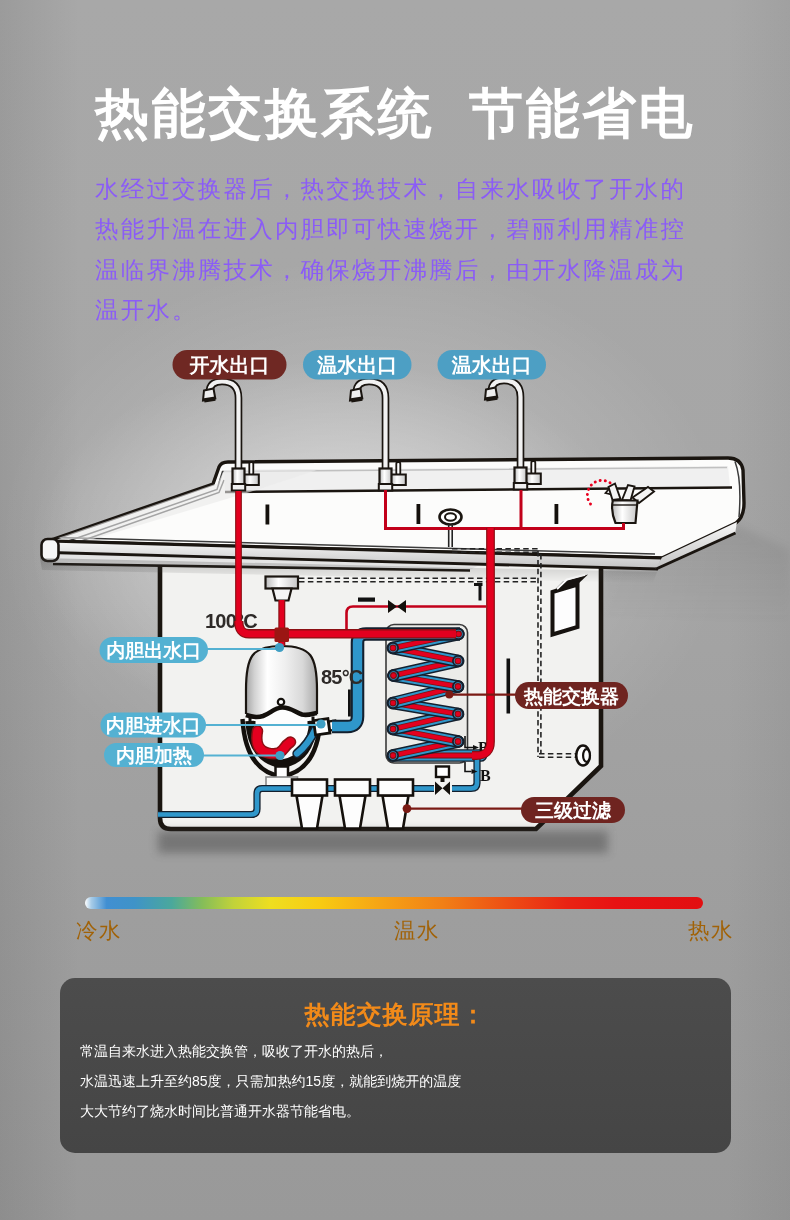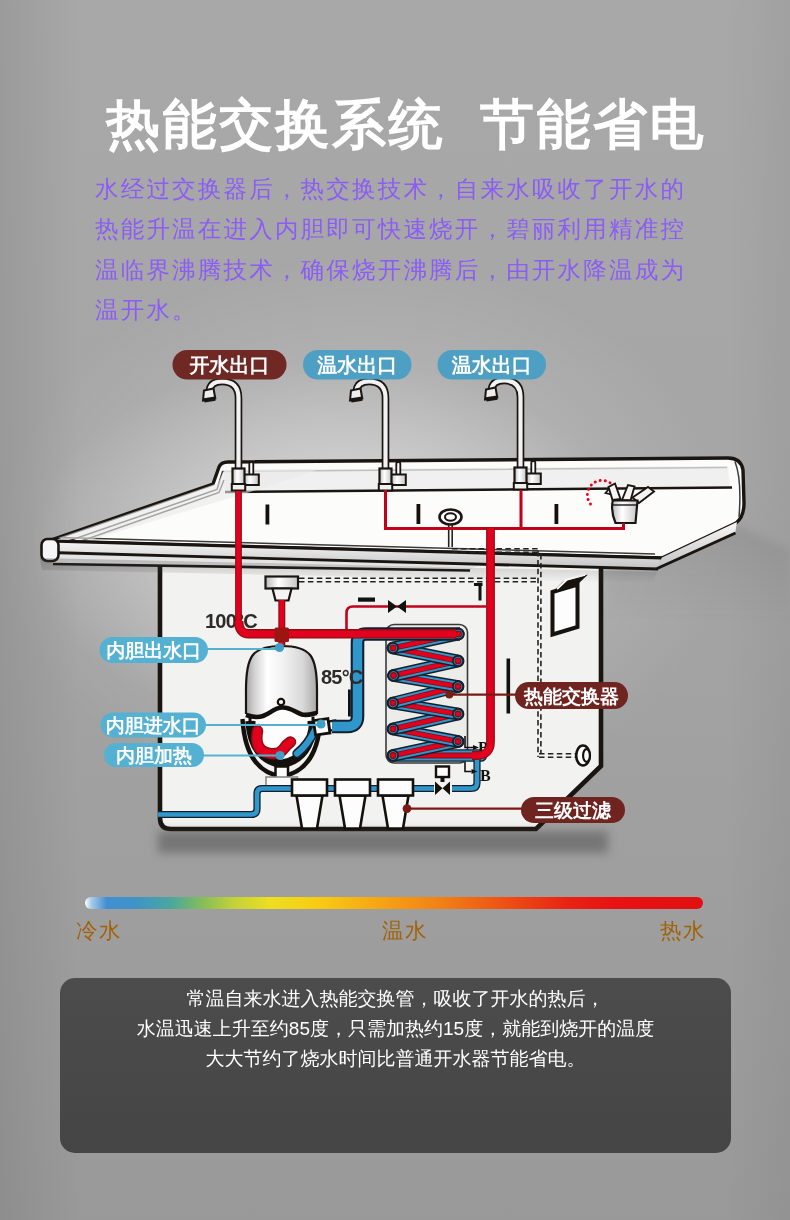--- a/index.html
+++ b/index.html
@@ -3,31 +3,31 @@
 <meta charset="utf-8">
 <style>
   html,body{margin:0;padding:0;}
   body{width:790px;height:1220px;overflow:hidden;position:relative;
     font-family:"Liberation Sans",sans-serif;
     background:
       linear-gradient(90deg, rgba(40,40,40,.10), rgba(40,40,40,0) 10%, rgba(40,40,40,0) 92%, rgba(40,40,40,.06)),
       radial-gradient(ellipse 520px 400px at 46% 44%, rgba(255,255,255,.30), rgba(255,255,255,0) 70%),
       linear-gradient(180deg,#a8a8a8 0%,#a6a6a6 40%,#9e9e9e 75%,#999 100%);}
   .abs{position:absolute;}
-  h1{position:absolute;left:95px;top:86px;margin:11px;color:#fff;
+  h1{position:absolute;left:95px;top:86px;margin:0;color:#fff;
      font-size:54px;font-weight:700;letter-spacing:2.5px;line-height:1;white-space:nowrap;}
   .para{position:absolute;left:95px;top:169px;color:#8b5cf6;font-size:23.5px;
      letter-spacing:2.2px;line-height:40.4px;white-space:nowrap;}
   .bar{position:absolute;left:85px;top:897px;width:618px;height:11.5px;border-radius:6px;
      background:linear-gradient(90deg,#ffffff 0%,#a8cce8 1%,#418fd2 3.5%,#3f93c8 8%,#4aa89c 14%,#85bd59 19%,#c1d23a 24%,#eede20 30%,#f8cb12 38%,#f6a315 48%,#f17f16 58%,#ee5014 68%,#e92313 78%,#e81113 86%,#e20f11 100%);}
   .barlab{position:absolute;top:916px;color:#a16207;font-size:21.5px;letter-spacing:1.5px;}
   .panel{position:absolute;left:60px;top:978px;width:671px;height:175px;border-radius:15px;
      background:linear-gradient(180deg,#4c4c4c,#454545);}
           .panel .tt{margin:20px 0 0 0;text-align:center;color:#f28a19;font-size:25px;font-weight:700;letter-spacing:1px;}
-  .panel .bd{margin:6px 0 0 0;text-align:center;color:#fff;font-size:19px;line-height:29.8px;letter-spacing:0px;}
+  .panel .bd{margin:6px 0 0 0;text-align:left;color:#fff;font-size:14px;line-height:29.8px;letter-spacing:0px;padding-left:20px;}
 </style>
 </head>
 <body>
 <h1>热能交换系统&nbsp;&nbsp;节能省电</h1>
 <div class="para">水经过交换器后，热交换技术，自来水吸收了开水的<br>热能升温在进入内胆即可快速烧开，碧丽利用精准控<br>温临界沸腾技术，确保烧开沸腾后，由开水降温成为<br>温开水。</div>
 
 <svg class="abs" style="left:0;top:0" width="790" height="1220" viewBox="0 0 790 1220">
 <defs>
   <linearGradient id="metal" x1="0" y1="0" x2="1" y2="0">
     <stop offset="0" stop-color="#a6a6a6"></stop>
@@ -341,18 +341,19 @@
 
   <rect x="515" y="682" width="113" height="27" rx="13.5" fill="#6f2420"></rect>
   <rect x="521" y="797" width="104" height="26" rx="13" fill="#6f2420"></rect>
   <text x="571.5" y="702.5" font-size="19">热能交换器</text>
   <text x="573" y="817" font-size="19">三级过滤</text>
 </g>
 </svg>
 
 <div class="bar"></div>
 <div class="barlab" style="left:76px">冷水</div>
-<div class="barlab" style="left:382px">温水</div>
-<div class="barlab" style="left:660px">热水</div>
+<div class="barlab" style="left:394px">温水</div>
+<div class="barlab" style="left:688px">热水</div>
 
 <div class="panel">
+  <p class="tt">热能交换原理：</p>
   <p class="bd">常温自来水进入热能交换管，吸收了开水的热后，<br>水温迅速上升至约85度，只需加热约15度，就能到烧开的温度<br>大大节约了烧水时间比普通开水器节能省电。</p>
 </div>
 
 </body></html>

